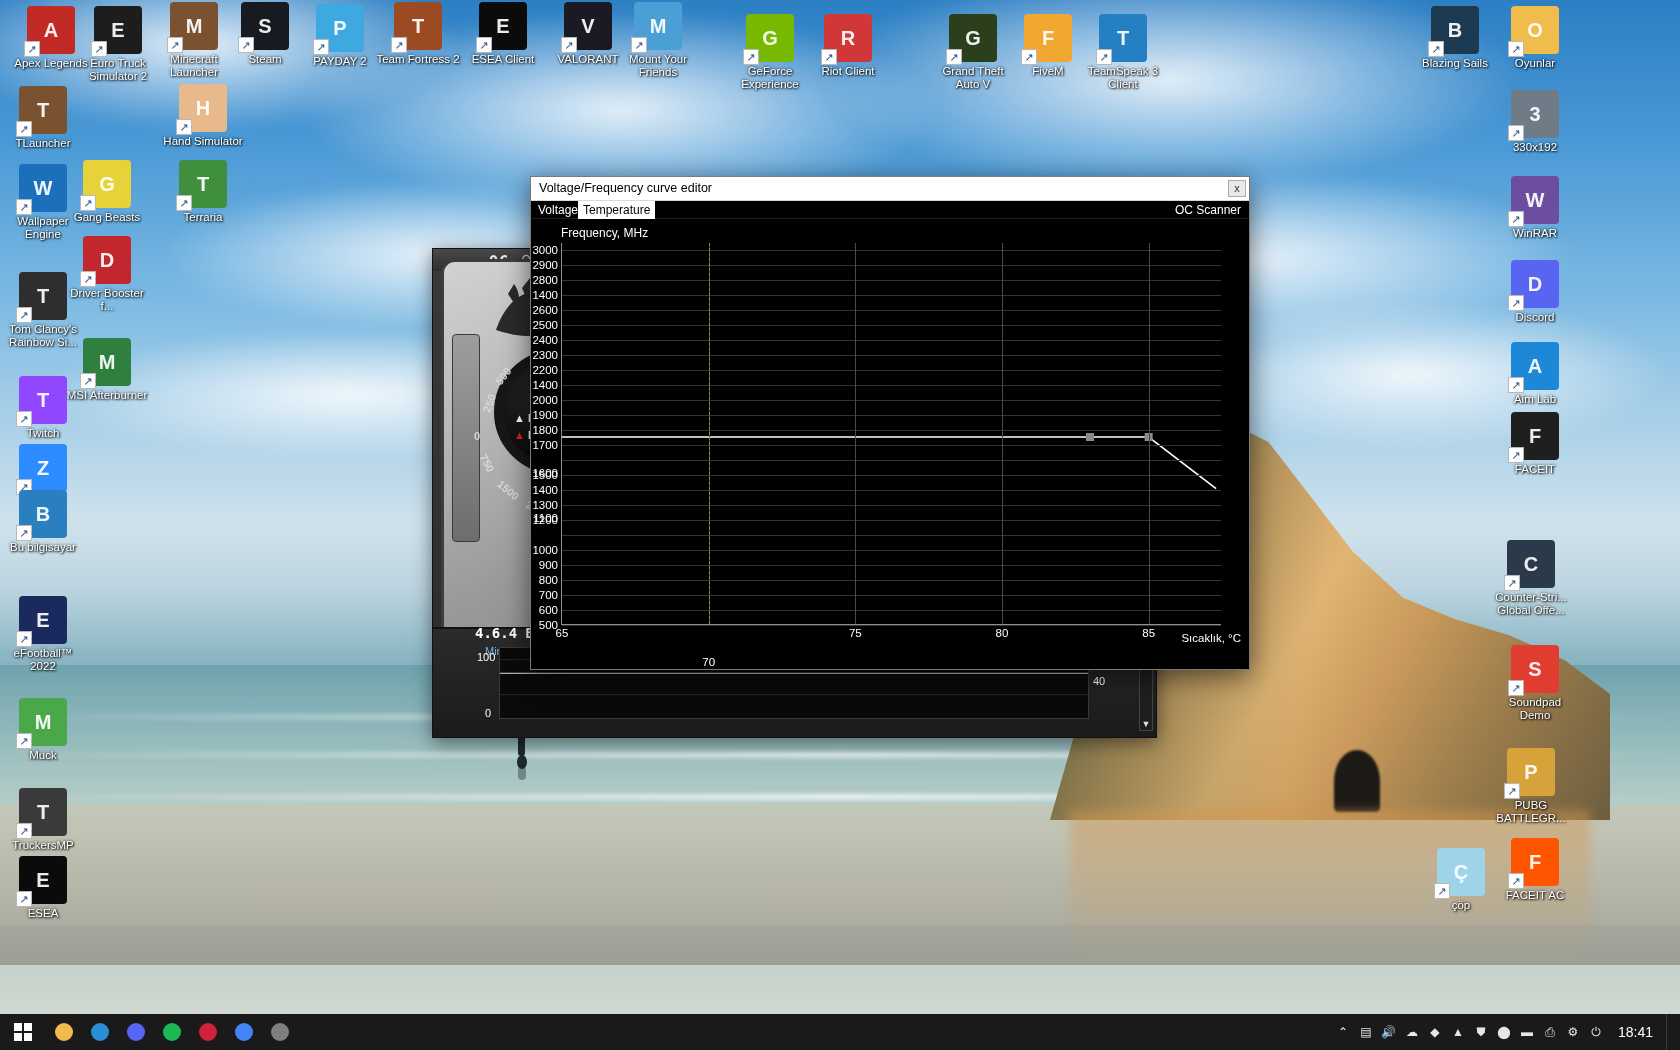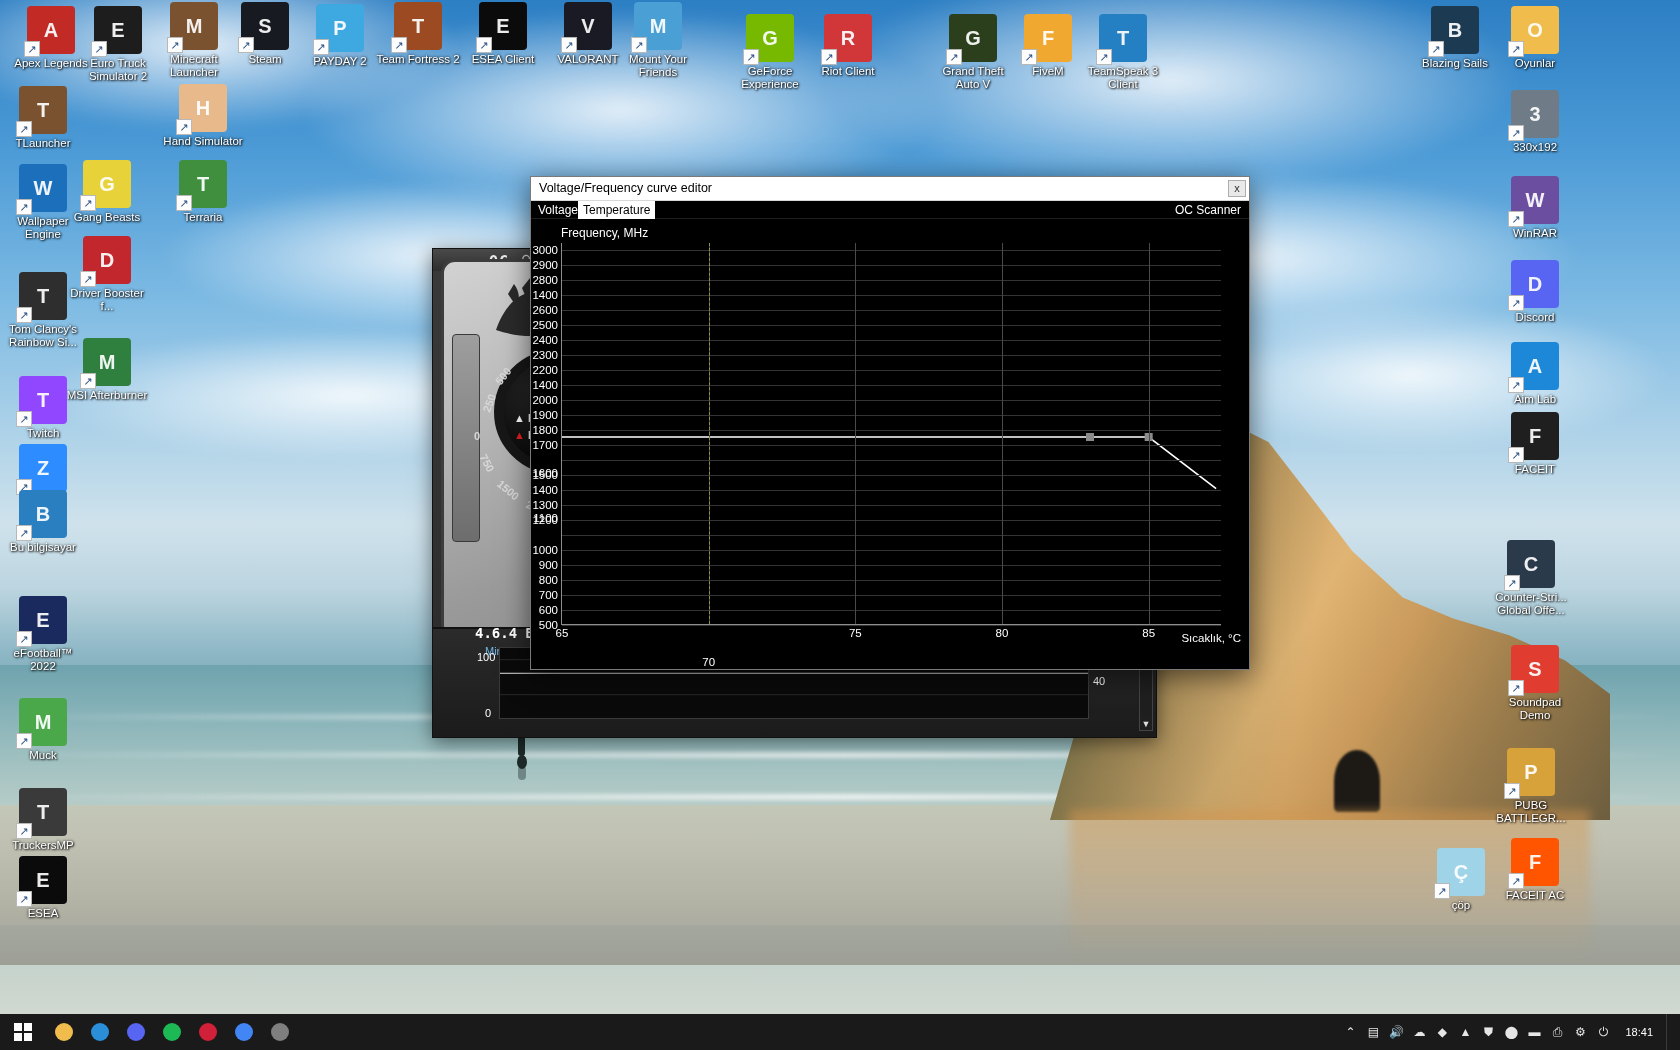--- a/index.html
+++ b/index.html
@@ -239,21 +239,21 @@
   .tb-app .sq { width:18px; height:18px; border-radius:50%; }
   #tray {
     margin-left:auto; display:flex; align-items:center; height:36px;
     padding-right:6px; gap:5px;
   }
   .tray-ic {
     width:18px; height:18px; display:flex; align-items:center; justify-content:center;
     font-size:12px; color:#e6e6e6; cursor:pointer;
   }
   #clock {
-    color:#fff; font-size:11px; line-height:14px; text-align:center;
+    color:#fff; font-size:14px; line-height:14px; text-align:center;
     padding:0 8px; cursor:pointer;
   }
   #showdesk { width:8px; height:36px; border-left:1px solid #3a3a3a; cursor:pointer; }
 </style>
 </head>
 <body>
 
 <div id="wallpaper">
   <div class="cloudband" style="left:-60px; top:-40px; width:520px; height:170px;"></div>
   <div class="cloudband" style="left:300px; top:10px; width:640px; height:200px;"></div>

